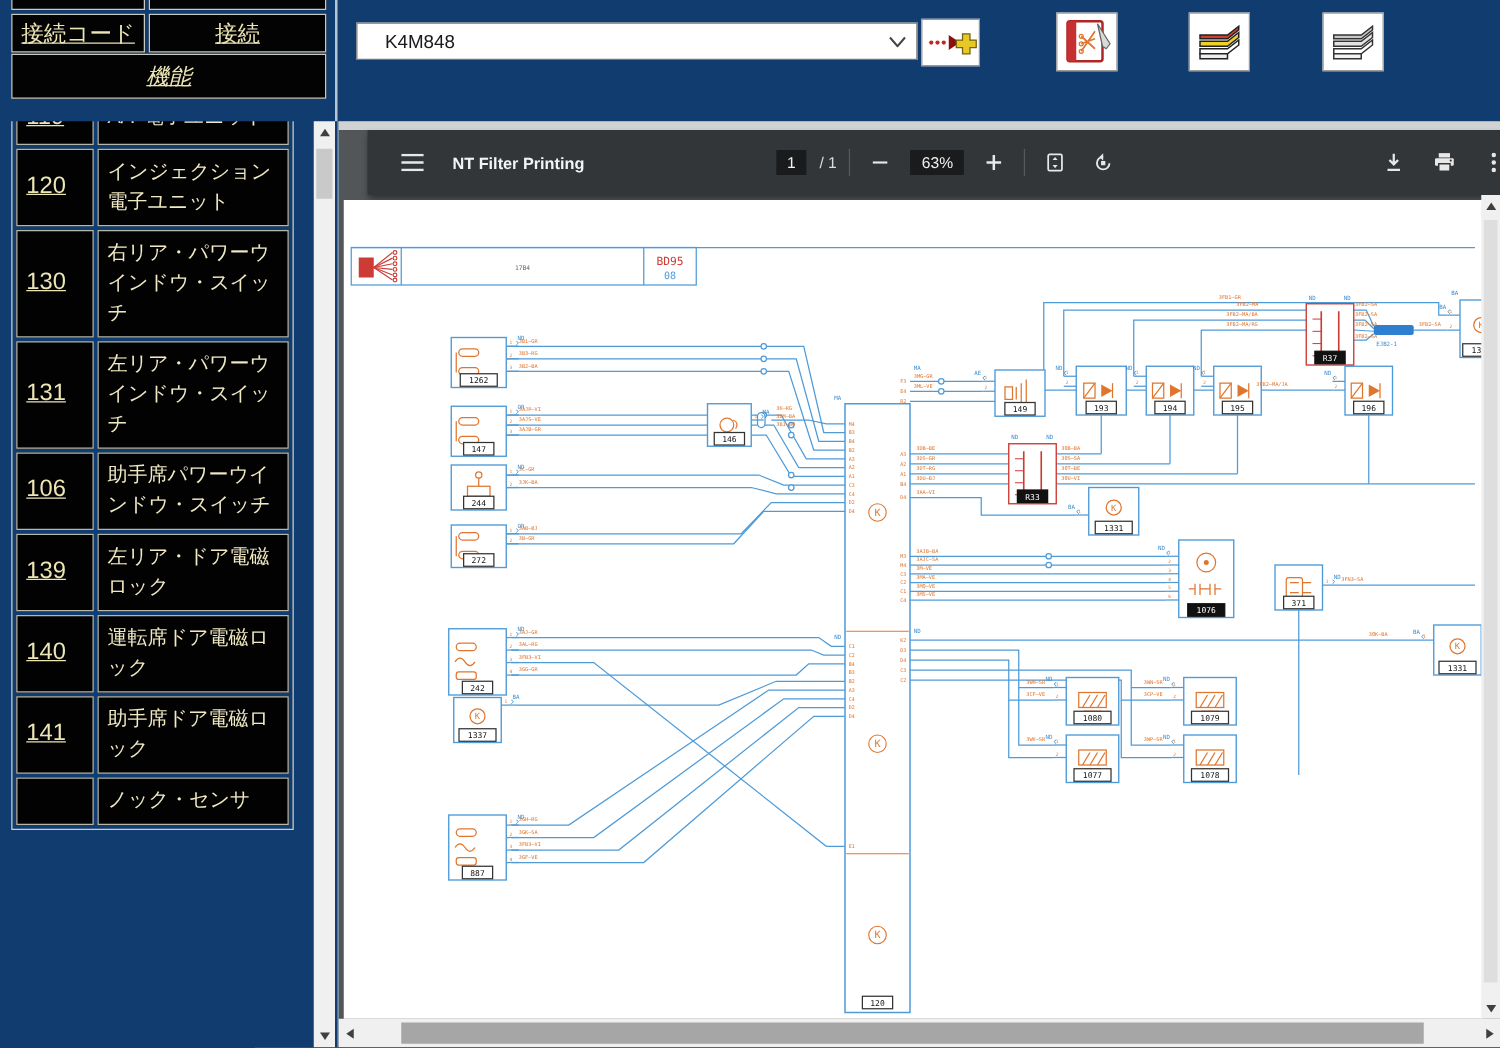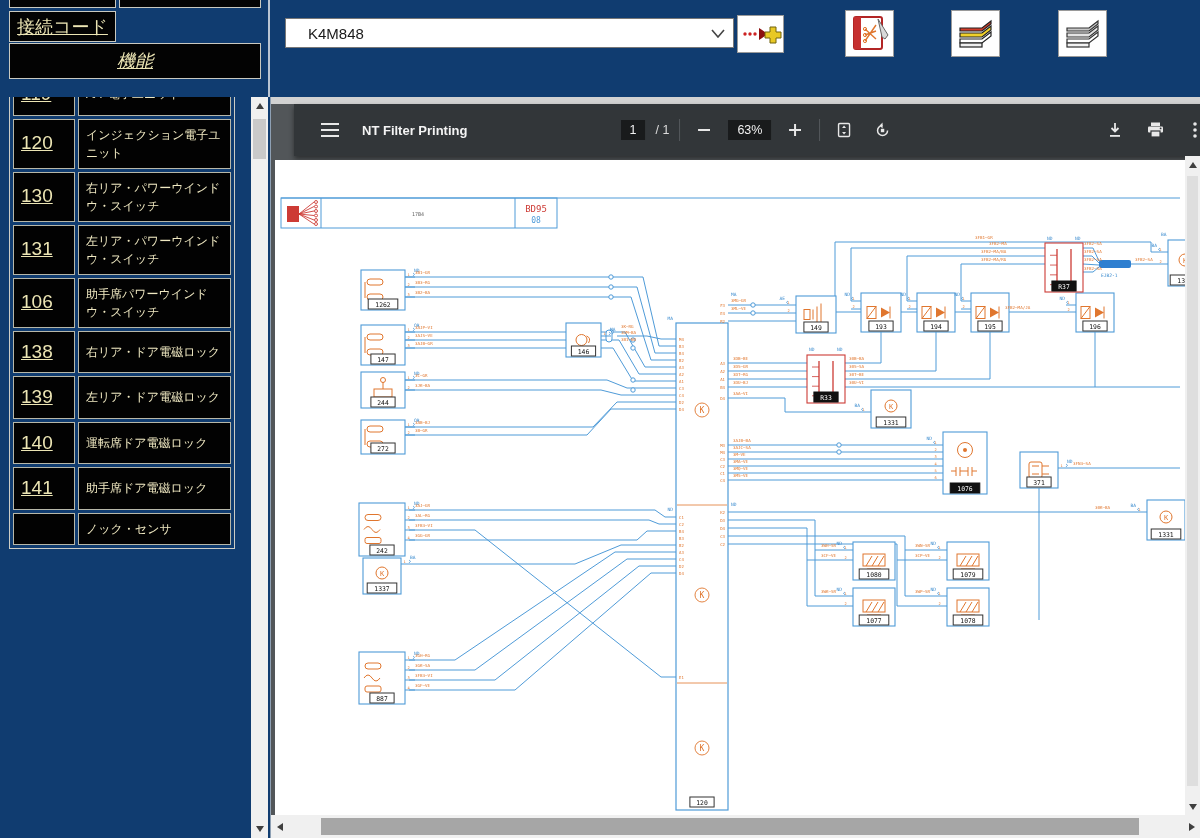--- a/index.html
+++ b/index.html
@@ -14,21 +14,21 @@
   .selectbox{position:absolute;left:285px;top:18px;width:447px;height:28px;background:#fff;
              border:1px solid #777;display:flex;align-items:center;cursor:pointer;}
   .selectbox .val{font-size:15px;color:#1a1a1a;padding-left:22px;flex:1;}
   .selectbox svg{margin-right:8px;}
   .iconbtn{position:absolute;background:#fff;border:1px solid #9a9a9a;display:flex;
            align-items:center;justify-content:center;cursor:pointer;}
   
   .sidebar{position:absolute;left:0;top:97px;width:251px;height:741px;background:#103c70;overflow:hidden;}
   .stable{margin:-28px 0 0 9px;width:226px;border-collapse:separate;border-spacing:3px;
           border:1px solid #cdcdc5;background:#103c70;}
-  .stable td{background:#020202;border:1px solid #b7b7a8;color:#f0e9c2;font-size:12px;
+  .stable td{background:#020202;border:1px solid #b7b7a8;color:#f0e9c2;font-size:16px;
              line-height:1.5;padding:6px 7px;vertical-align:middle;word-break:break-all;}
   .stable td.num{width:46px;font-size:19px;}
   .stable td.num a{color:#ece5b4;text-decoration:underline;cursor:pointer;}
   
   .sb{position:absolute;background:#f0f0f0;}
   .sb .thumb{position:absolute;background:#c9c9c9;}
   .tri-up{width:0;height:0;border-left:4px solid transparent;border-right:4px solid transparent;border-bottom:6px solid #3f3f3f;}
   .tri-dn{width:0;height:0;border-left:4px solid transparent;border-right:4px solid transparent;border-top:6px solid #3f3f3f;}
   .tri-lf{width:0;height:0;border-top:4px solid transparent;border-bottom:4px solid transparent;border-right:6px solid #3f3f3f;}
   .tri-rt{width:0;height:0;border-top:4px solid transparent;border-bottom:4px solid transparent;border-left:6px solid #3f3f3f;}
@@ -57,20 +57,23 @@
 
 <div id="app">
 
   <div class="topbar">
     <div class="navbox" style="left:9px;top:-18px;width:105px;height:24px;"></div>
     <div class="navbox" style="left:119px;top:-18px;width:140px;height:24px;"></div>
 
     <div class="navbox" style="left:9px;top:11px;width:105px;height:29px;">
       <a>接続コード</a>
     </div>
+    <div class="navbox" style="left:119px;top:11px;width:140px;height:29px;">
+      <a>接続</a>
+    </div>
     <div class="navbox" style="left:9px;top:43px;width:250px;height:34px;font-style:italic;">
       <a>機能</a>
     </div>
 
     <div class="vline"></div>
 
     <div class="selectbox">
       <span class="val">K4M848</span>
       <svg width="14" height="9" viewBox="0 0 14 9">
         <polyline points="1,1 7,8 13,1" fill="none" stroke="#444" stroke-width="1.6"></polyline>
@@ -133,24 +136,20 @@
             <td class="num"><a>130</a></td>
             <td class="desc">右リア・パワーウインドウ・スイッチ</td>
           </tr>
           <tr>
             <td class="num"><a>131</a></td>
             <td class="desc">左リア・パワーウインドウ・スイッチ</td>
           </tr>
           <tr>
             <td class="num"><a>106</a></td>
             <td class="desc">助手席パワーウインドウ・スイッチ</td>
-          </tr>
-          <tr>
-            <td class="num"><a>138</a></td>
-            <td class="desc">右リア・ドア電磁ロック</td>
           </tr>
           <tr>
             <td class="num"><a>139</a></td>
             <td class="desc">左リア・ドア電磁ロック</td>
           </tr>
           <tr>
             <td class="num"><a>140</a></td>
             <td class="desc">運転席ドア電磁ロック</td>
           </tr>
           <tr>

